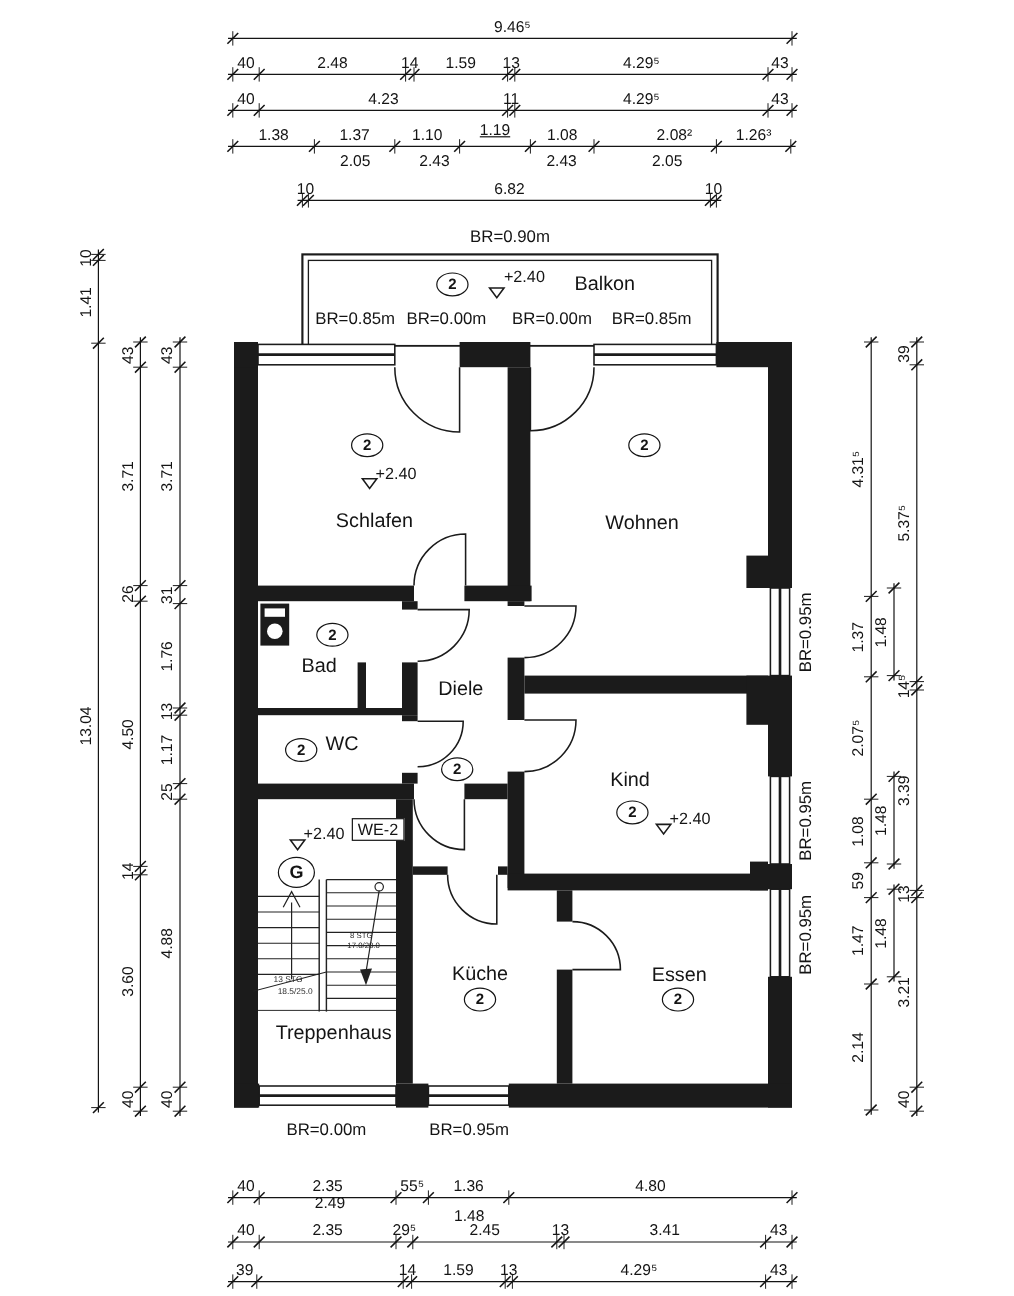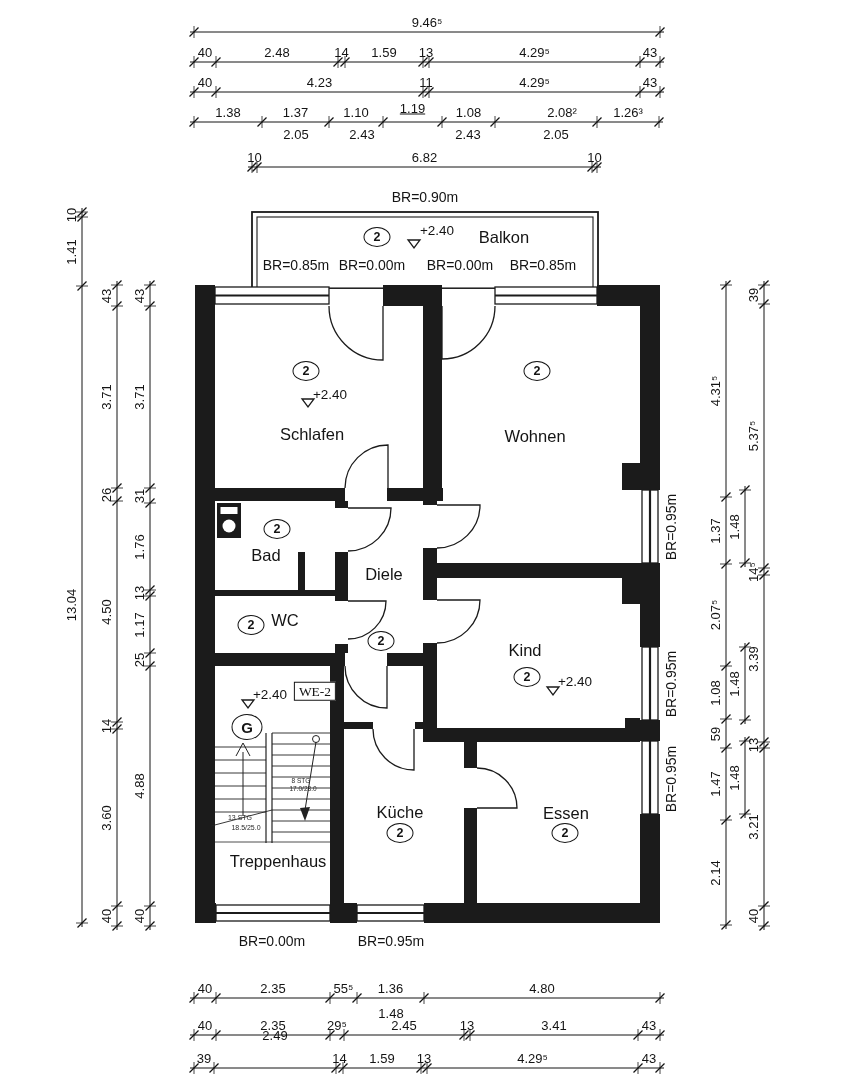--- a/index.html
+++ b/index.html
@@ -15,21 +15,21 @@
   .level{font-size:13.5px;}
   .t6{font-size:6.5px;color:#2a2a2a;}
   .t7{font-size:7px;color:#2a2a2a;}
   .badge{position:absolute;transform:translate(-50%,-50%);
          width:25px;height:18px;border:1.6px solid #141414;border-radius:50%;
          display:flex;align-items:center;justify-content:center;
          font-size:12.5px;font-weight:bold;background:transparent;line-height:1;}
   .gbadge{width:29px;height:24px;font-size:15px;}
   .webox{position:absolute;transform:translate(-50%,-50%);
          border:1.5px solid #141414;background:#fff;padding:2px 4px 1px 4px;
-         font-size:13.5px;line-height:1;font-family:Liberation Serif, serif;}
+         font-size:13.5px;line-height:1;}
   .title{position:absolute;left:12px;top:47px;font-size:21px;letter-spacing:.5px;}
 </style>
 </head>
 <body>
 
 <div id="plan">
   <svg id="plan-svg" width="845" height="1080" viewBox="0 0 845 1080">
       <g>
         <rect x="252" y="212" width="346" height="76" fill="#fff" stroke="#1b1b1b" stroke-width="1.8"></rect>
         <rect x="257" y="217" width="336" height="71" fill="#fff" stroke="#1b1b1b" stroke-width="1.1"></rect>
@@ -372,21 +372,21 @@
     <div class="lbl dim" style="left: 390.5px; top: 988px;">1.36</div>
     <div class="lbl dim" style="left: 542px; top: 988px;">4.80</div>
     <div class="lbl dim" style="left: 205px; top: 1025px;">40</div>
     <div class="lbl dim" style="left: 273px; top: 1025px;">2.35</div>
     <div class="lbl dim" style="left: 337px; top: 1025px;">29⁵</div>
     <div class="lbl dim" style="left: 404px; top: 1025px;">2.45</div>
     <div class="lbl dim" style="left: 467px; top: 1025px;">13</div>
     <div class="lbl dim" style="left: 554px; top: 1025px;">3.41</div>
     <div class="lbl dim" style="left: 649px; top: 1025px;">43</div>
     <div class="lbl dim" style="left: 204px; top: 1058px;">39</div>
-    <div class="lbl dim" style="left: 275px; top: 1002px; margin-top: 33px;">2.49</div>
+    <div class="lbl dim" style="left: 275px; top: 1002px;">2.49</div>
     <div class="lbl dim" style="left: 339.5px; top: 1058px;">14</div>
     <div class="lbl dim" style="left: 382px; top: 1058px;">1.59</div>
     <div class="lbl dim" style="left: 424px; top: 1058px;">13</div>
     <div class="lbl dim" style="left: 532.5px; top: 1058px;">4.29⁵</div>
     <div class="lbl dim" style="left: 649px; top: 1058px;">43</div>
     <div class="lbl dim rot" style="left: 71px; top: 214.5px;">10</div>
     <div class="lbl dim rot" style="left: 71px; top: 251.5px;">1.41</div>
     <div class="lbl dim rot" style="left: 71px; top: 604.5px;">13.04</div>
     <div class="lbl dim rot" style="left: 106px; top: 295.5px;">43</div>
     <div class="lbl dim rot" style="left: 106px; top: 397px;">3.71</div>

